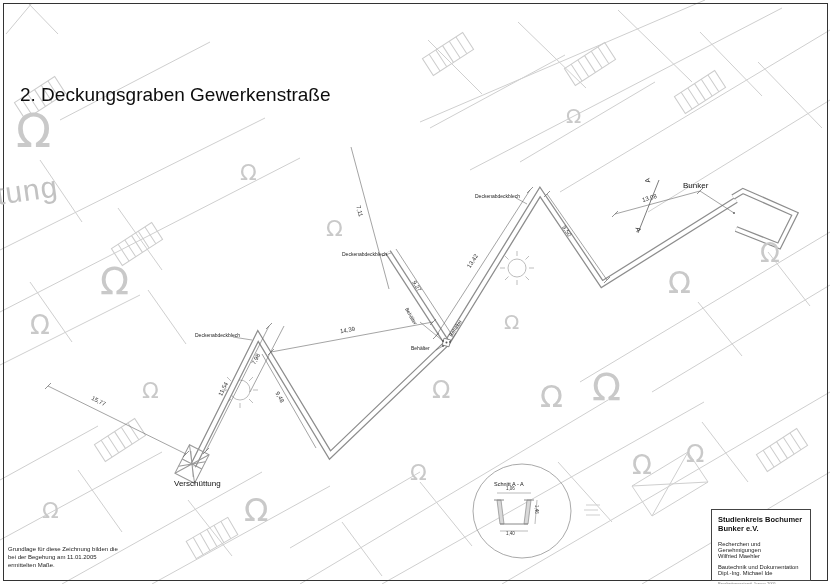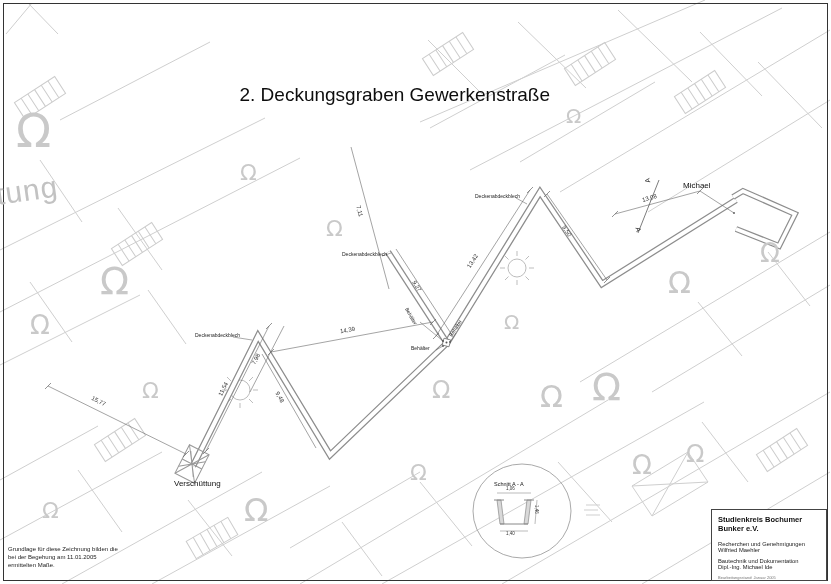--- a/index.html
+++ b/index.html
@@ -3,28 +3,28 @@
 <meta charset="utf-8">
 <style>
   html,body{margin:0;padding:0;background:#888;}
   .sheet{position:relative;width:831px;height:584px;background:#ffffff;overflow:hidden;
          font-family:"Liberation Sans", sans-serif;}
   .lbl{position:absolute;white-space:nowrap;color:#111;}
   .rlbl{position:absolute;white-space:nowrap;color:#222;transform-origin:center center;}
   .dim{font-size:6px;color:#333;}
   .sm{font-size:5px;color:#222;}
   .xs{font-size:4.5px;color:#333;}
-  .big-title{position:absolute;left:20px;top:84px;width:530px;text-align:right;color:#0d0d0d;}
+  .big-title{position:absolute;left:20px;top:84px;width:530px;text-align:left;color:#0d0d0d;}
   .big-title .t1{font-size:19px;}
   .big-title .t2{font-size:19px;margin-top:6px;}
   .omega{position:absolute;color:#c9c9c9;font-family:"DejaVu Sans", sans-serif;line-height:1;}
   .partial{position:absolute;left:-4px;top:178px;font-size:30px;color:#c2c2c2;
            transform:rotate(-8deg);transform-origin:left center;letter-spacing:1px;}
   .note{position:absolute;left:8px;top:546px;font-size:6px;line-height:1.3;color:#222;}
-  .tblock{position:absolute;left:711px;top:509px;width:116px;height:72px;border:1px solid #444;
+  .tblock{position:absolute;left:711px;top:509px;width:100px;height:72px;border:1px solid #444;
           background:#fff;box-sizing:border-box;padding:5px 6px;}
   .tblock .org{font-size:7.5px;font-weight:bold;color:#111;margin-bottom:8px;}
   .tblock .role{font-size:5.8px;color:#222;}
   .tblock .nm{font-size:5.8px;color:#222;margin-bottom:5px;}
   .tblock .status{font-size:4px;color:#777;margin-top:5px;}
   svg{position:absolute;left:0;top:0;}
 </style>
 </head>
 <body>
 
@@ -172,21 +172,21 @@
   <span class="omega" style="left:632px;top:452px;font-size:26px;">Ω</span>
   <span class="omega" style="left:686px;top:442px;font-size:24px;">Ω</span>
   <span class="omega" style="left:566px;top:106px;font-size:20px;">Ω</span>
   <span class="omega" style="left:240px;top:162px;font-size:22px;">Ω</span>
   <span class="omega" style="left:410px;top:462px;font-size:22px;">Ω</span>
 
   <div class="big-title">
     <div class="t1">2. Deckungsgraben Gewerkenstraße</div>
   </div>
 
-  <div class="lbl" style="left:683px;top:181px;font-size:8px;">Michael</div>
+  <div class="lbl" style="left:683px;top:181px;font-size:8px;">Bunker</div>
   <div class="lbl" style="left:160px;top:479px;font-size:8px;margin-left:14px;">Verschüttung</div>
   <div class="lbl sm" style="left:195px;top:332px;">Deckenabdeckblech</div>
   <div class="lbl sm" style="left:342px;top:251px;">Deckenabdeckblech</div>
   <div class="lbl sm" style="left:475px;top:193px;">Deckenabdeckblech</div>
   <div class="rlbl sm" style="left:402px;top:313px;transform:rotate(60deg);">Behälter</div>
   <div class="rlbl sm" style="left:446px;top:325px;transform:rotate(-57deg);">Behälter</div>
   <div class="lbl sm" style="left:411px;top:345px;">Behälter</div>
   <div class="rlbl" style="left:645px;top:177px;font-size:7px;transform:rotate(-100deg);">A</div>
   <div class="rlbl" style="left:636px;top:226px;font-size:7px;transform:rotate(80deg);">A</div>
 

